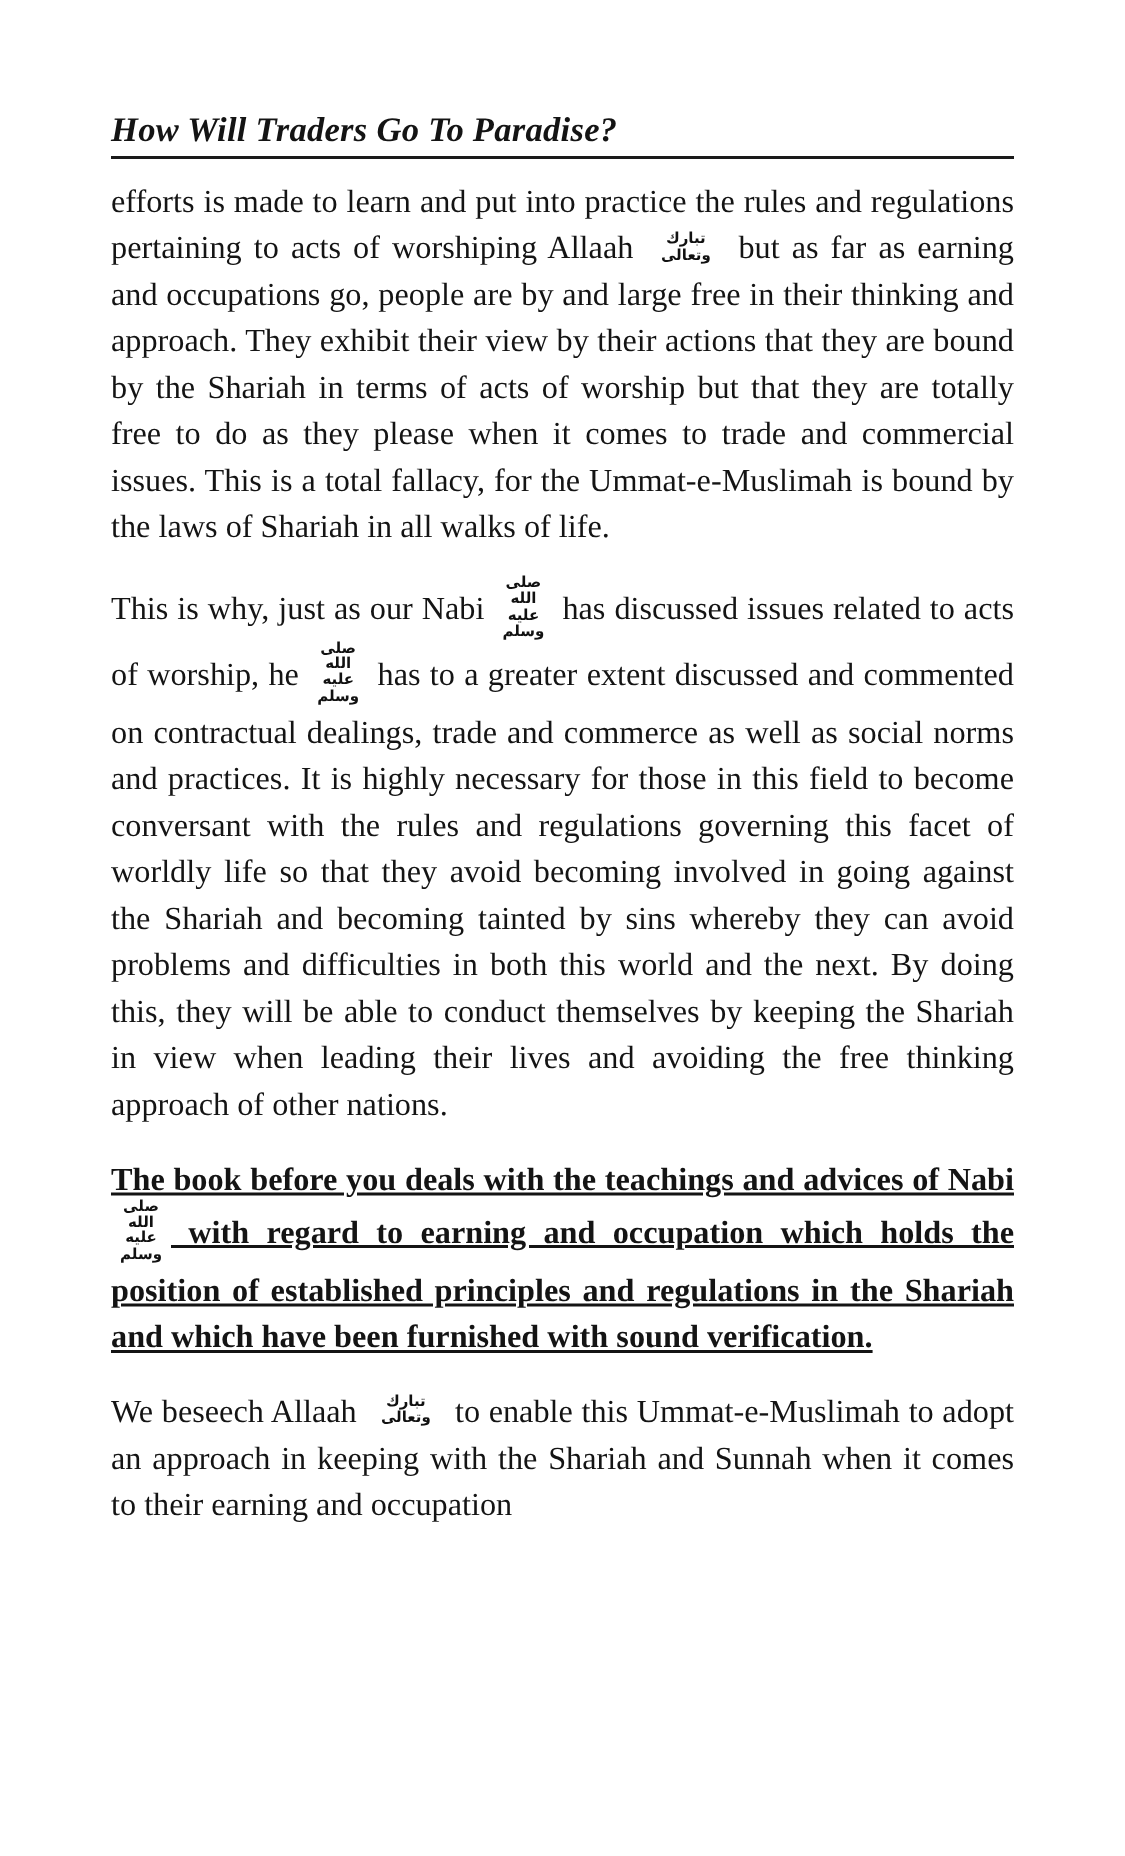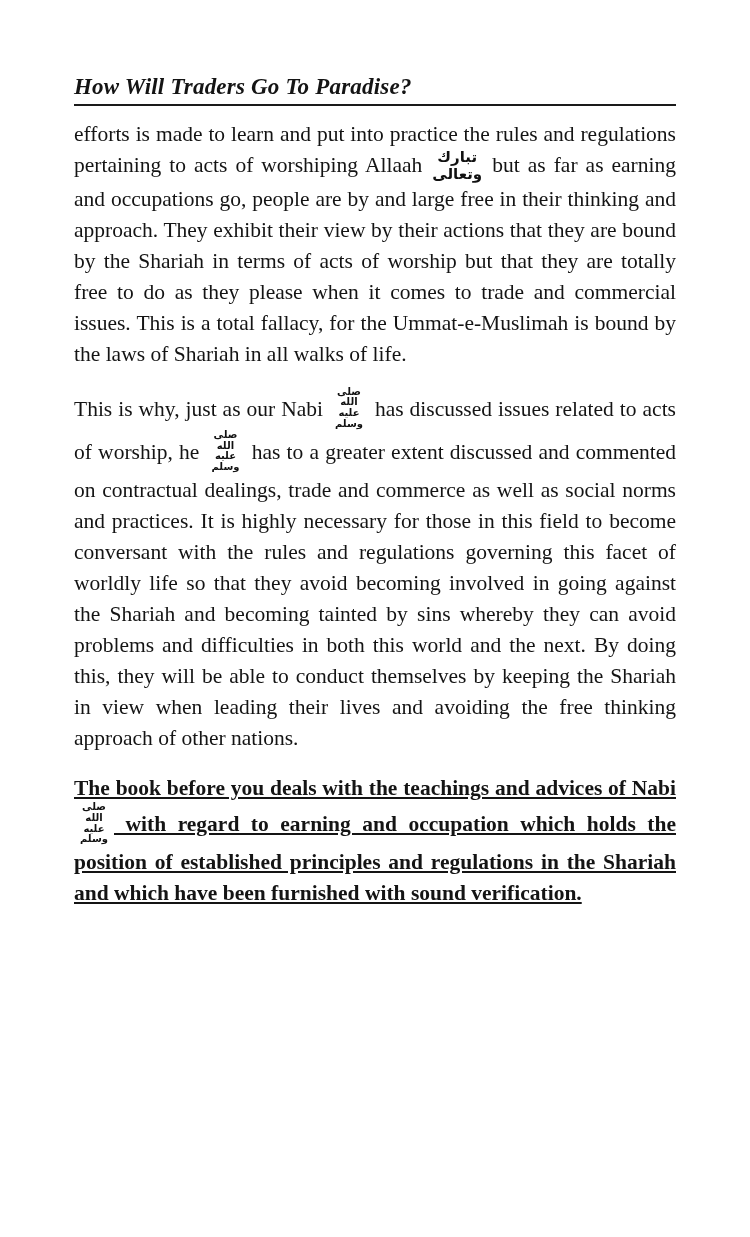--- a/index.html
+++ b/index.html
@@ -55,21 +55,21 @@
     color: #111111;
   }
   .run-salawat {
     width: 40px;
     font-size: 10px;
     line-height: 1.08;
     transform: translateY(-2px);
   }
   .run-tabaraka {
     width: 54px;
-    font-size: 15px;
+    font-size: 10px;
     line-height: 1.08;
     transform: translateY(-2px);
   }
   .page-footer {
     position: absolute;
     left: 74px;
     right: 74px;
     top: 1128px;
   }
   .page-number {
@@ -87,20 +87,21 @@
 
   <header class="page-header">
     <h1>How Will Traders Go To Paradise?</h1>
     <div class="rule header-rule"></div>
   </header>
 
   <main>
     <p class="para"><span class="run-text">efforts is made to learn and put into practice the rules and regulations pertaining to acts of worshiping Allaah </span><span class="run-tabaraka">تبارك وتعالى</span><span class="run-text"> but as far as earning and occupations go, people are by and large free in their thinking and approach. They exhibit their view by their actions that they are bound by the Shariah in terms of acts of worship but that they are totally free to do as they please when it comes to trade and commercial issues.  This is a total fallacy, for the Ummat-e-Muslimah is bound by the laws of Shariah in all walks of life.</span></p>
     <p class="para"><span class="run-text">This is why, just as our Nabi </span><span class="run-salawat">صلى الله عليه وسلم</span><span class="run-text"> has discussed issues related to acts of worship, he </span><span class="run-salawat">صلى الله عليه وسلم</span><span class="run-text"> has to a greater extent discussed and commented on contractual dealings, trade and commerce as well as social norms and practices.  It is highly necessary for those in this field to become conversant with the rules and regulations governing this facet of worldly life so that they avoid becoming involved in going against the Shariah and becoming tainted by sins whereby they can avoid problems and difficulties in both this world and the next.  By doing this, they will be able to conduct themselves by keeping the Shariah in view when leading their lives and avoiding the free thinking approach of other nations.</span></p>
     <p class="para para-bold"><span class="run-text">The book before you deals with the teachings and advices of Nabi </span><span class="run-salawat">صلى الله عليه وسلم</span><span class="run-text"> with regard to earning and occupation which holds the position of established principles and regulations in the Shariah and which have been furnished with sound verification.</span></p>
+    <p class="para"><span class="run-text">We beseech Allaah </span><span class="run-tabaraka">تبارك وتعالى</span><span class="run-text"> to enable this Ummat-e-Muslimah to adopt an approach in keeping with the Shariah and Sunnah when it comes to their earning and occupation</span></p>
   </main>
 
   <footer class="page-footer">
     <div class="rule footer-rule"></div>
     <div class="page-number">17</div>
   </footer>
 
 </div>
 
 </body></html>

